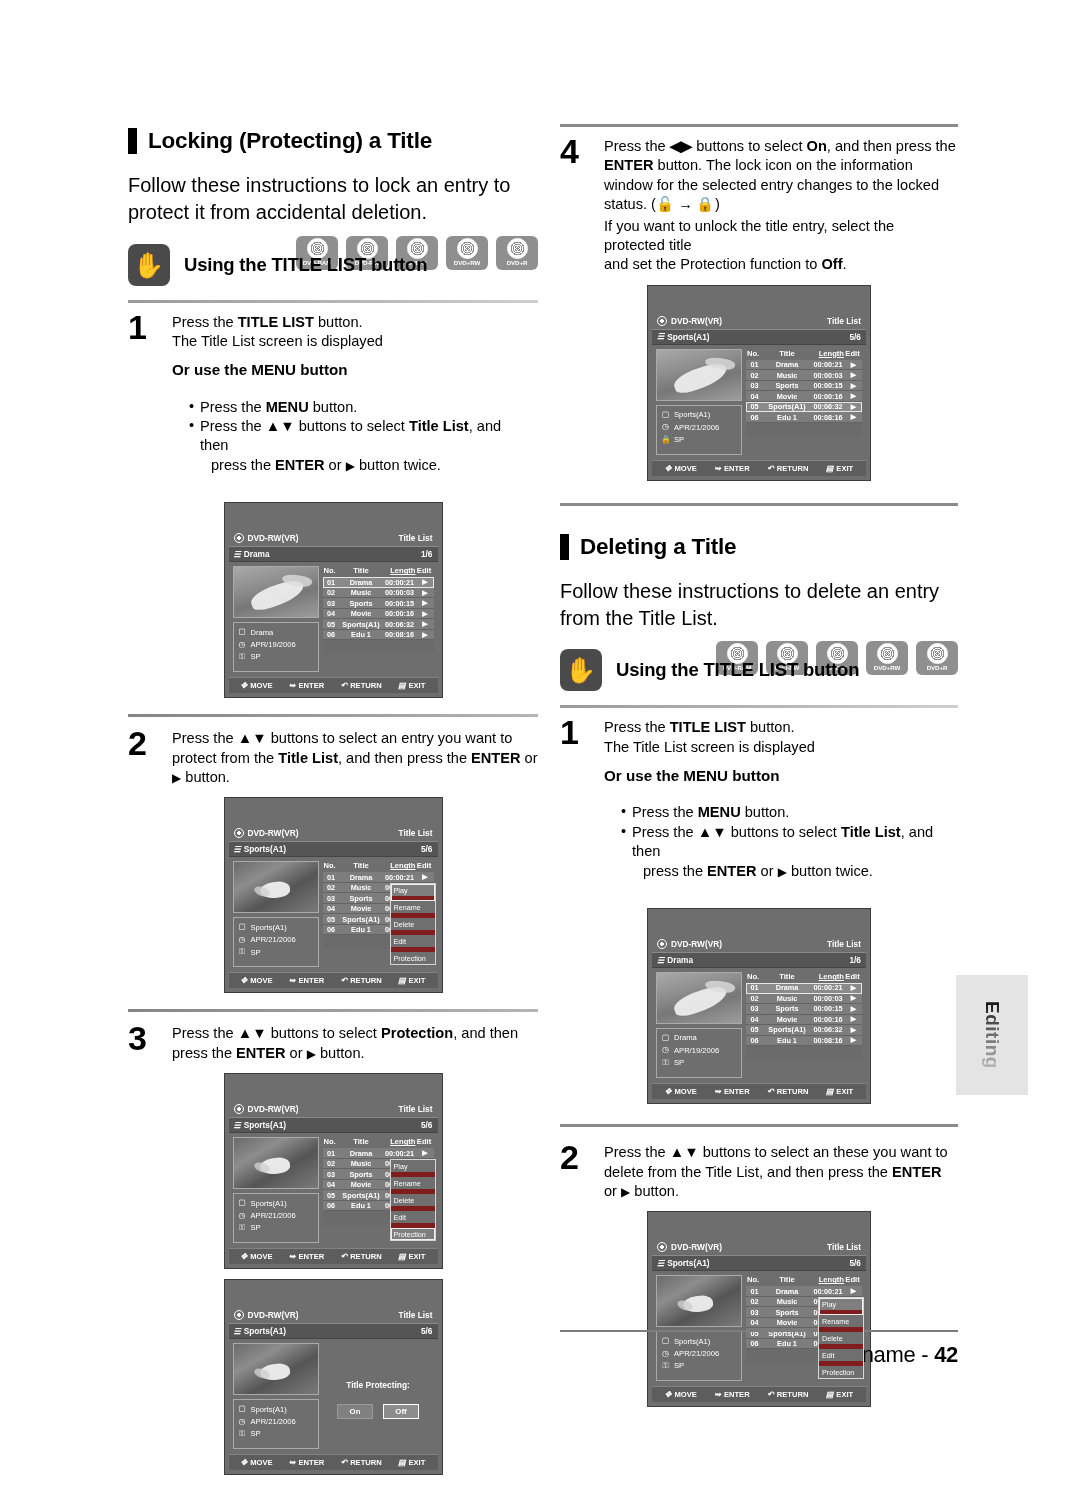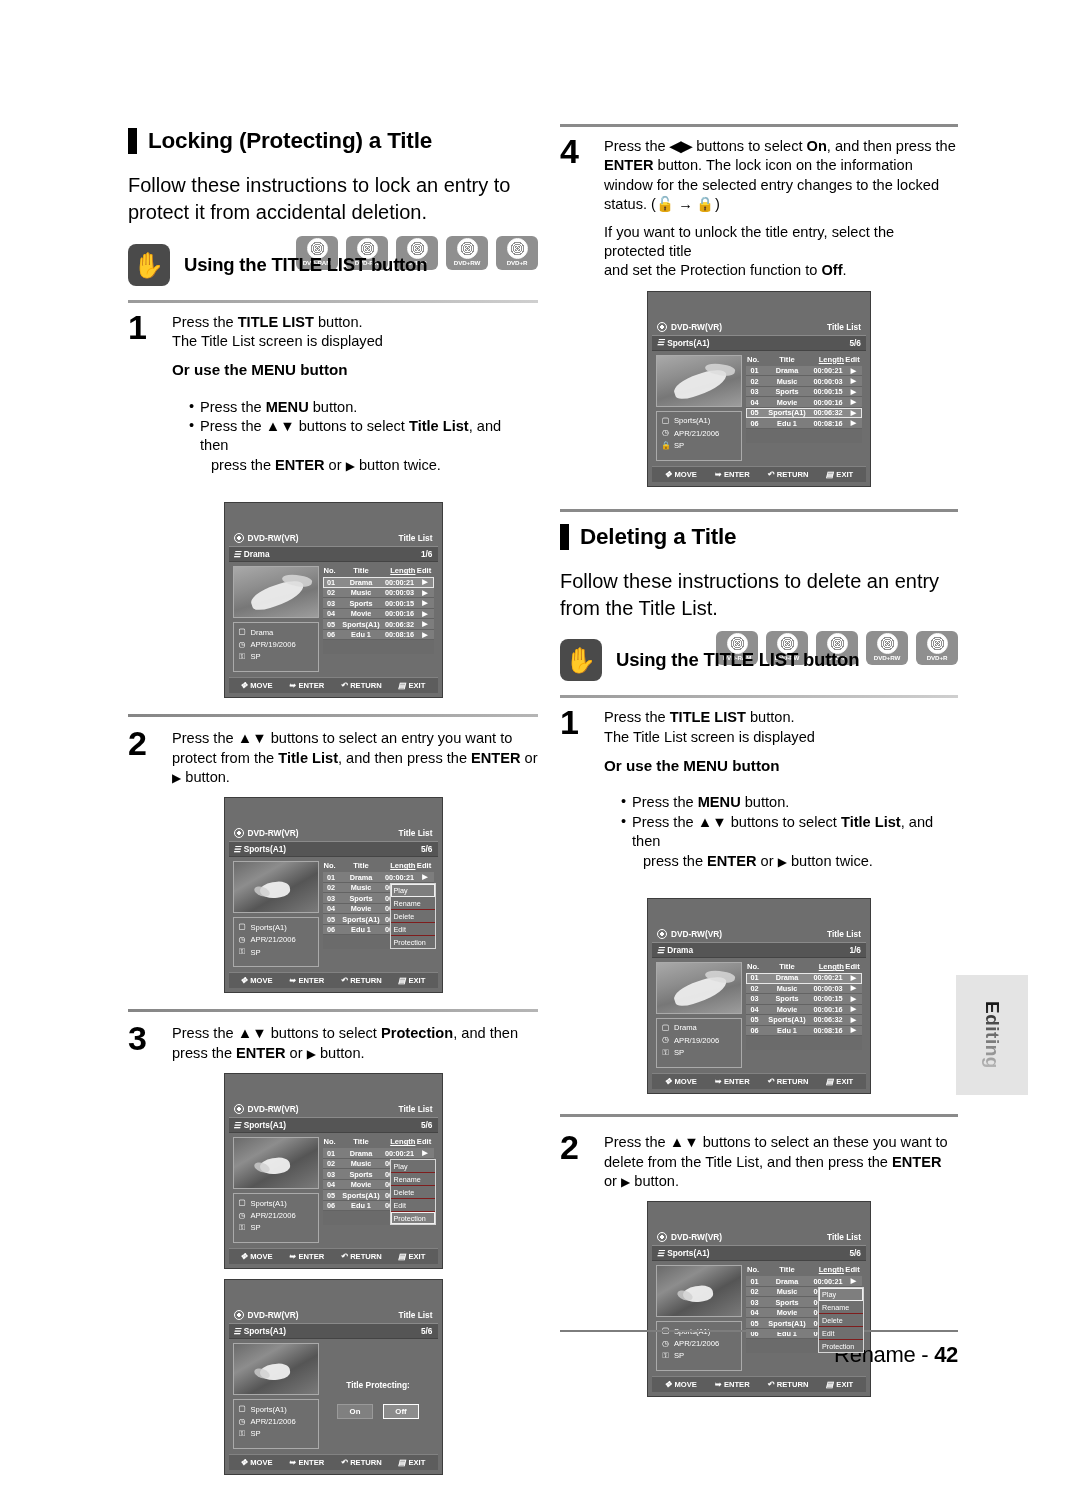--- a/index.html
+++ b/index.html
@@ -171,21 +171,21 @@
   .lst-row .c-len  { width: 34px; text-align:center; }
   .lst-row .c-ed   { width: 17px; text-align:center; font-size:7px;}
 
   
   .popup {
     position:absolute; right: -2px; top: 22px; width: 44px;
     border: 1px solid #d6d6d6; background:#6b6b6b; z-index: 5;
   }
   .popup .pitem {
     font-size: 7.2px; padding: 1.5px 3px; color:#fff;
-    border-bottom: 1px solid #7f1d1d; background:#6f6f6f;
+    border-bottom: 5px solid #7f1d1d; background:#6f6f6f;
   }
   .popup .pitem:last-child { border-bottom: none; }
   .popup .pitem.hl { background:#7e7e7e; outline: 1.2px solid #f0f0f0; outline-offset:-1px; position:relative;}
 
   
   .prot-body {
     flex:1; display:flex; flex-direction:column; align-items:center;
     justify-content:center; gap: 14px; padding-top: 6px;
   }
   .prot-label { font-size: 8.4px; font-weight: bold; }
@@ -710,21 +710,21 @@
   </div>
 
   <div class="col-right">
 
     <div class="rule-dark" style="margin-top:-4px;"></div>
 
     <div class="step">
       <div class="step-num">4</div>
       <div class="step-body">
         <p><span>Press the </span><span class="b">◀▶</span><span> buttons to select </span><span class="b">On</span><span>, and then press the </span><span class="b">ENTER</span><span> button. The lock icon on the information window for the selected entry changes to the locked status. (</span><span>🔓</span><span>&nbsp;→&nbsp;</span><span>🔒</span><span>)</span></p>
-        <p style="margin-top:8px;">If you want to unlock the title entry, select the protected title</p>
+        <p style="margin-top:2px;">If you want to unlock the title entry, select the protected title</p>
         <p><span>and set the Protection function to </span><span class="b">Off</span><span>.</span></p>
       </div>
     </div>
 
     <div class="tv-wrap">
       <div class="tv wide">
         <div class="tv-top">
           <span class="left">
               <i class="disc-dot"></i>
               <span>DVD-RW(VR)</span>
@@ -823,21 +823,21 @@
           <span>
               <i class="gl">▤</i>
               <b>EXIT</b>
             </span>
         </div>
       </div>
     </div>
 
     <div class="rule-dark" style="margin-top:22px;"></div>
 
-    <div class="sec-head" style="margin-top:12px;">
+    <div class="sec-head" style="margin-top:28px;">
       <span class="sec-bar"></span>
       <span class="sec-title">Deleting a Title</span>
     </div>
 
     <div class="intro">Follow these instructions to delete an entry from the Title List.</div>
 
     <div class="disc-row">
       <div class="disc">
         <span class="ring"></span>
         <span class="lbl">DVD-RAM</span>

